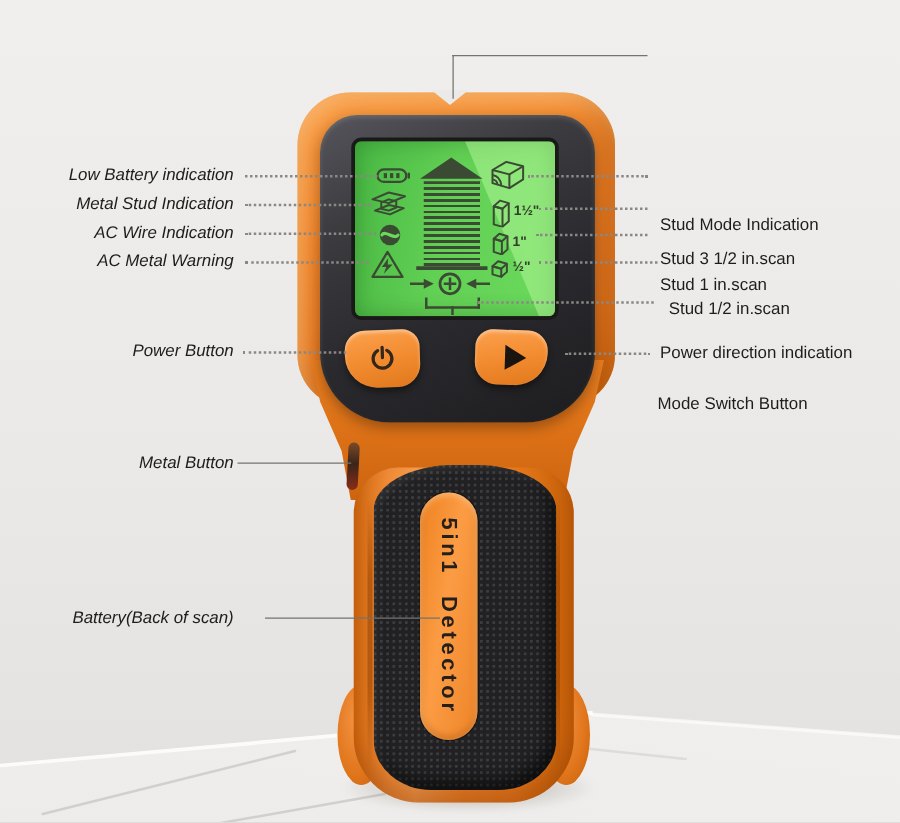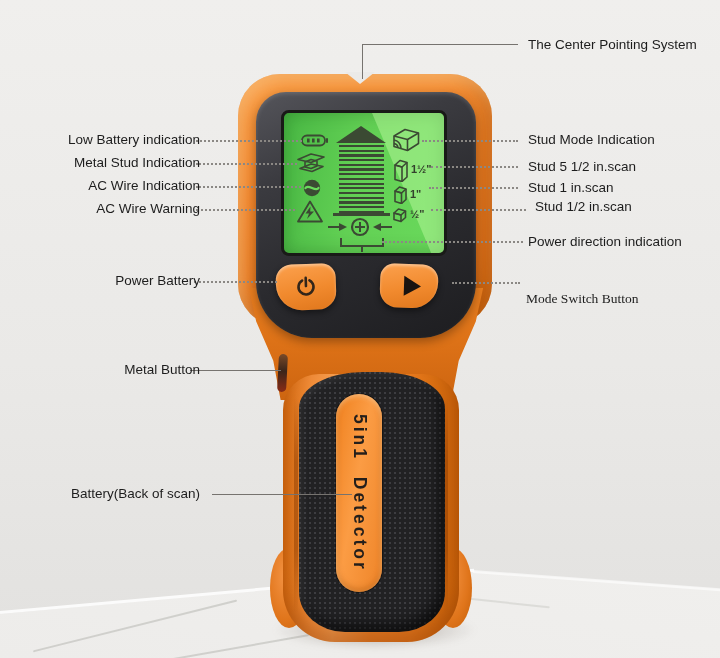--- a/index.html
+++ b/index.html
@@ -83,22 +83,22 @@
   .pbtn{z-index:11;display:flex;align-items:center;justify-content:center;
     background:linear-gradient(170deg,#fca14e 0%,#f18a2e 55%,#e0771c 100%);
     box-shadow:0 3px 6px rgba(0,0,0,.45), inset 0 2px 3px rgba(255,255,255,.4);}
   .pbtn.power{left:276px;top:264px;width:60px;height:46px;border-radius:16px 14px 18px 26px;transform:rotate(-2deg);}
   .pbtn.mode{left:380px;top:264px;width:58px;height:44px;border-radius:14px 16px 26px 18px;transform:rotate(2deg);}
   .tri{width:0;height:0;border-top:10px solid transparent;border-bottom:10px solid transparent;
     border-left:17px solid #1a1410;margin-left:6px;}
 
   
   .lbl{position:absolute;font-size:13.5px;color:#1d1d1d;white-space:nowrap;z-index:21;line-height:16px;}
-  .lbl.left{right:520px;text-align:center;}
-  .lbl.right{left:528px;}
+  .lbl.left{right:533px;text-align:center;font-style:italic;}
+  .lbl.right{left:528px;margin-top:40px;}
   .lead{position:absolute;z-index:20;height:0;}
   .lead.dot{border-top:2px dotted #8b8884;}
   .lead.solid{border-top:1px solid #76736f;}
   .lead.vert{width:0;border-left:1px solid #76736f;}
 </style>
 </head>
 <body>
 
 <div class="stage">
 
@@ -232,30 +232,29 @@
   <div class="lead dot" style="left:194px;top:281px;width:83px;"></div>
   <div class="lead solid" style="left:190px;top:370px;width:91px;"></div>
   <div class="lead solid" style="left:212px;top:494px;width:140px;"></div>
   <div class="lead dot" style="left:422px;top:140px;width:96px;"></div>
   <div class="lead dot" style="left:431px;top:166px;width:87px;"></div>
   <div class="lead dot" style="left:429px;top:187px;width:89px;"></div>
   <div class="lead dot" style="left:431px;top:209px;width:95px;"></div>
   <div class="lead dot" style="left:382px;top:241px;width:141px;"></div>
   <div class="lead dot" style="left:452px;top:282px;width:68px;"></div>
 
-  <div class="lbl" style="left:528px;top:37px;">The Center Pointing System</div>
 
   <div class="lbl left" style="top:132px;">Low Battery indication</div>
   <div class="lbl left" style="top:155px;">Metal Stud Indication</div>
   <div class="lbl left" style="top:178px;">AC Wire Indication</div>
-  <div class="lbl left" style="top:201px;">AC Wire Warning</div>
-  <div class="lbl left" style="top:273px;">Power Battery</div>
+  <div class="lbl left" style="top:201px;">AC Metal Warning</div>
+  <div class="lbl left" style="top:273px;">Power Button</div>
   <div class="lbl left" style="top:362px;">Metal Button</div>
   <div class="lbl left" style="top:486px;">Battery(Back of scan)</div>
 
   <div class="lbl right" style="top:132px;">Stud Mode Indication</div>
-  <div class="lbl right" style="top:159px;">Stud 5 1/2 in.scan</div>
+  <div class="lbl right" style="top:159px;">Stud 3 1/2 in.scan</div>
   <div class="lbl right" style="top:180px;">Stud 1 in.scan</div>
   <div class="lbl right" style="top:199px;left:535px;">Stud 1/2 in.scan</div>
   <div class="lbl right" style="top:234px;">Power direction indication</div>
-  <div class="lbl right" style="top:291px;left:526px;font-family:Liberation Serif, serif;">Mode Switch Button</div>
+  <div class="lbl right" style="top:275px;left:526px;">Mode Switch Button</div>
 
 </div>
 
 </body></html>

